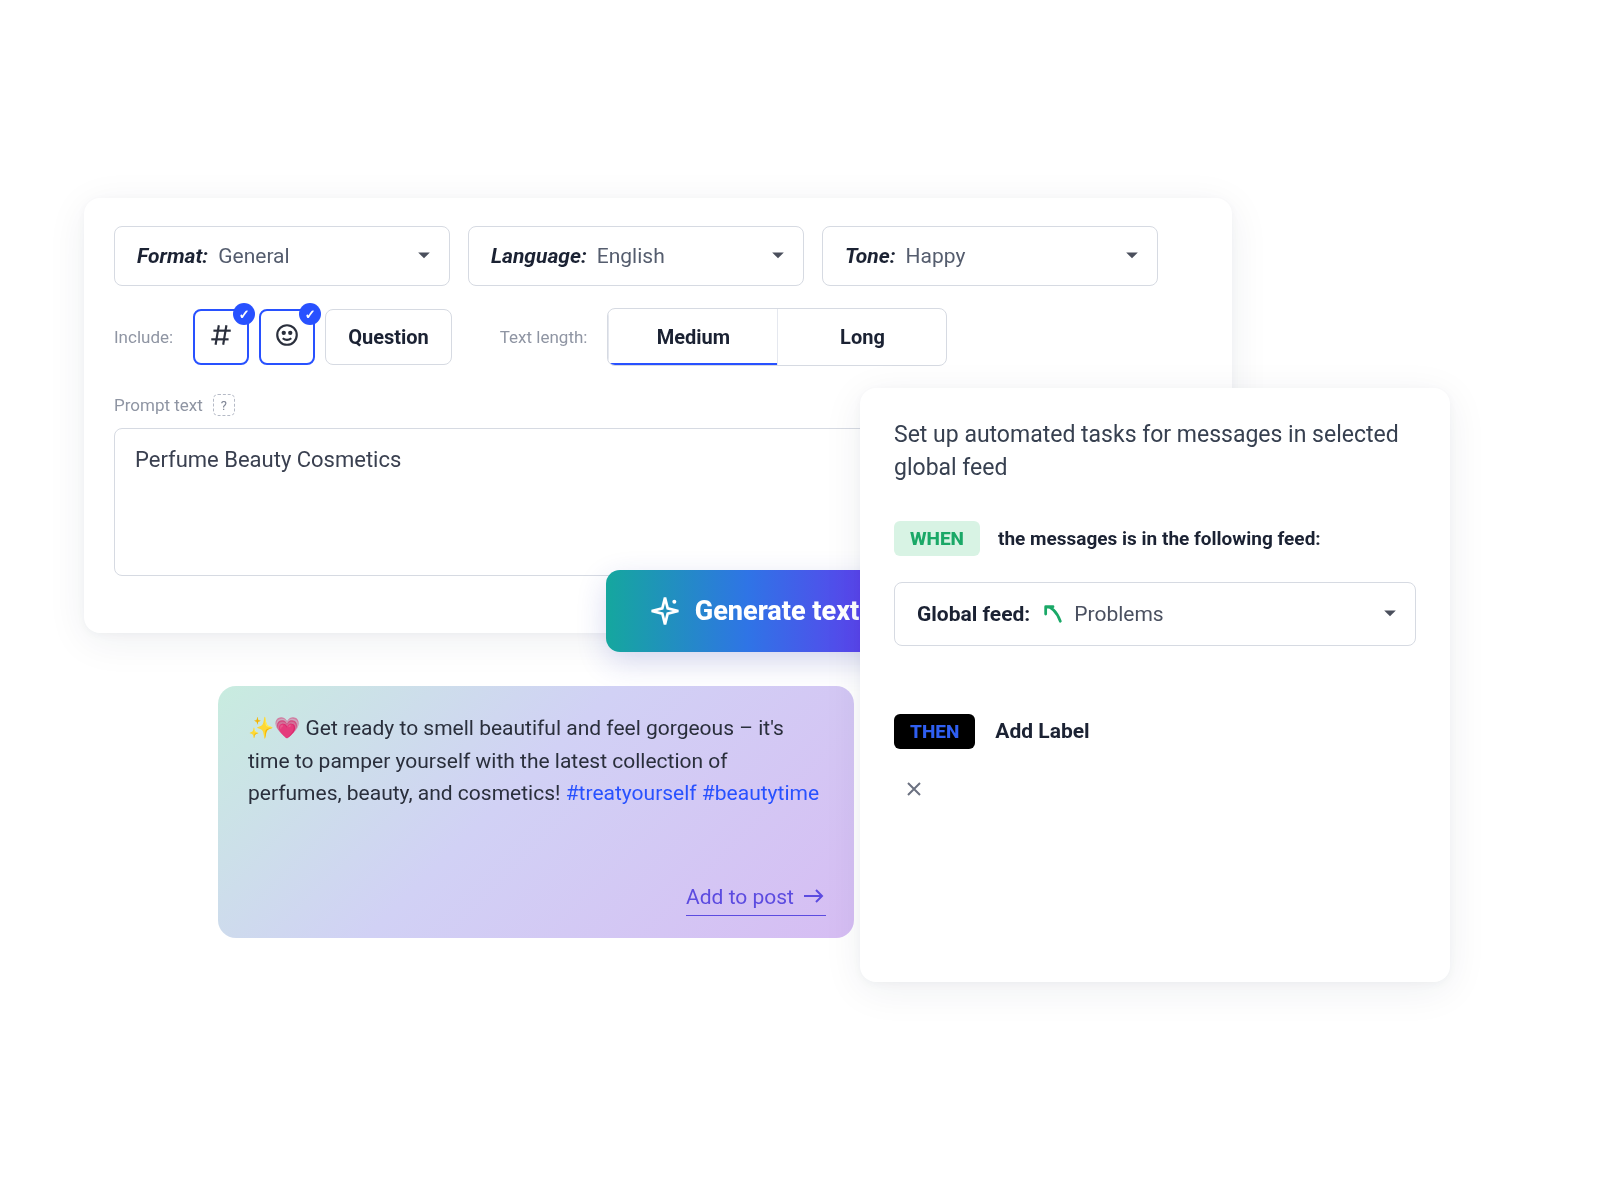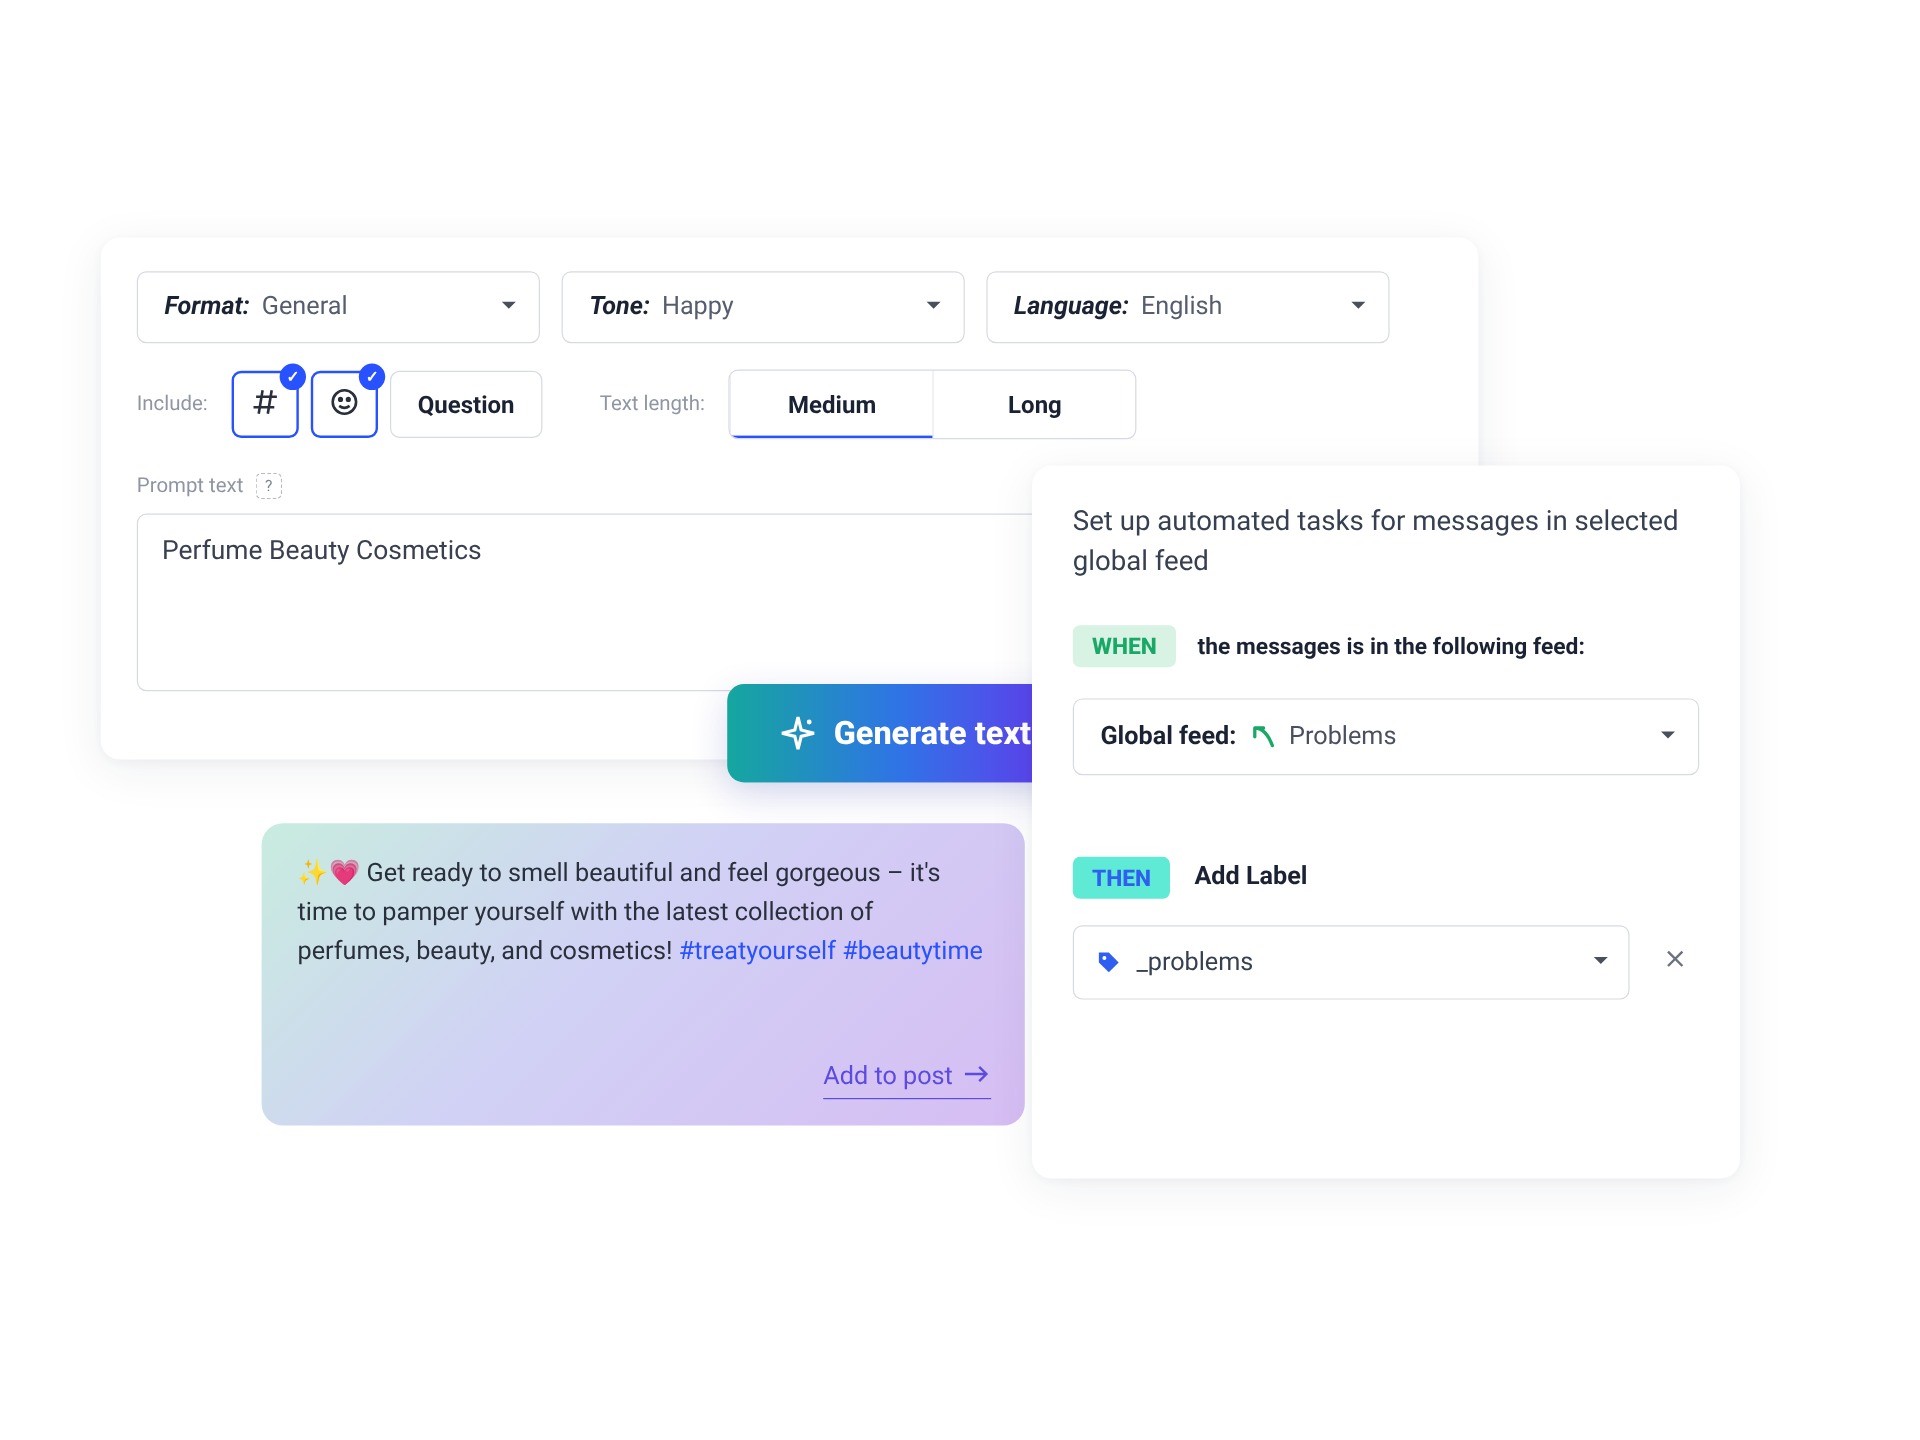--- a/index.html
+++ b/index.html
@@ -95,21 +95,21 @@
     display:flex; align-items:center; gap:10px;text-align:right;
   }
   
   .auto-card { left:860px; top:388px; width:590px; height:594px; padding:30px 34px; }
   .auto-head { font-size:23px; color:#374050; line-height:1.45; }
   .tag {
     display:inline-flex; align-items:center; justify-content:center;
     padding:6px 16px; border-radius:6px; font-size:19px; font-weight:800;
   }
   .tag-when { background:#d8f3e4; color:#1aa867; }
-  .tag-then { background:#5eead4; color:#2f5ff1; }
+  .tag-then { background:#000000; color:#2f5ff1; }
   .when-row { display:flex; align-items:center; gap:18px; margin-top:36px; }
   .when-text { font-size:19px; color:#1b2233; font-weight:700; }
   .feed-sel {
     margin-top:26px;
     border:1px solid #d6dae2; border-radius:8px;
     height:64px; display:flex; align-items:center; padding:0 18px 0 22px;
     font-size:21px;
   }
   .feed-sel .lbl { font-weight:700; color:#1b2233; margin-right:12px; }
   .feed-sel .icon { width:22px; height:22px; margin-right:10px; }
@@ -136,32 +136,32 @@
   <div class="row">
     <div class="sel sel-format">
       <span class="lbl">Format:</span>
       <span class="val">General</span>
       <span class="caret">
         <svg width="14" height="14" viewBox="0 0 12 12">
               <path d="M1 3 L6 8 L11 3" fill="#4a4f5c"></path>
             </svg>
       </span>
     </div>
+    <div class="sel sel-lang">
+      <span class="lbl">Language:</span>
+      <span class="val">English</span>
+      <span class="caret">
+        <svg width="14" height="14" viewBox="0 0 12 12">
+              <path d="M1 3 L6 8 L11 3" fill="#4a4f5c"></path>
+            </svg>
+      </span>
+    </div>
     <div class="sel sel-tone">
       <span class="lbl">Tone:</span>
       <span class="val">Happy</span>
-      <span class="caret">
-        <svg width="14" height="14" viewBox="0 0 12 12">
-              <path d="M1 3 L6 8 L11 3" fill="#4a4f5c"></path>
-            </svg>
-      </span>
-    </div>
-    <div class="sel sel-lang">
-      <span class="lbl">Language:</span>
-      <span class="val">English</span>
       <span class="caret">
         <svg width="14" height="14" viewBox="0 0 12 12">
               <path d="M1 3 L6 8 L11 3" fill="#4a4f5c"></path>
             </svg>
       </span>
     </div>
   </div>
 
   <div class="row2">
     <span class="small-lbl">Include:</span>
@@ -252,34 +252,20 @@
           </svg>
     </span>
   </div>
 
   <div class="then-row">
     <span class="tag tag-then">THEN</span>
     <span class="then-text">Add Label</span>
   </div>
 
   <div class="label-row">
-    <div class="label-sel">
-      <span class="tag-icon">
-        <svg width="22" height="22" viewBox="0 0 24 24">
-              <path d="M3 3 H12 L21 12 L12 21 L3 12 Z" fill="#2f5ff1"></path>
-              <circle cx="8" cy="8" r="1.8" fill="#fff"></circle>
-            </svg>
-      </span>
-      <span class="val">_problems</span>
-      <span class="caret">
-        <svg width="14" height="14" viewBox="0 0 12 12">
-              <path d="M1 3 L6 8 L11 3" fill="#4a4f5c"></path>
-            </svg>
-      </span>
-    </div>
     <div class="x-btn">
       <span>
         <svg width="18" height="18" viewBox="0 0 18 18">
               <path d="M3 3 L15 15 M15 3 L3 15" stroke="#6b7180" stroke-width="2"></path>
             </svg>
       </span>
     </div>
   </div>
 </div>
 

